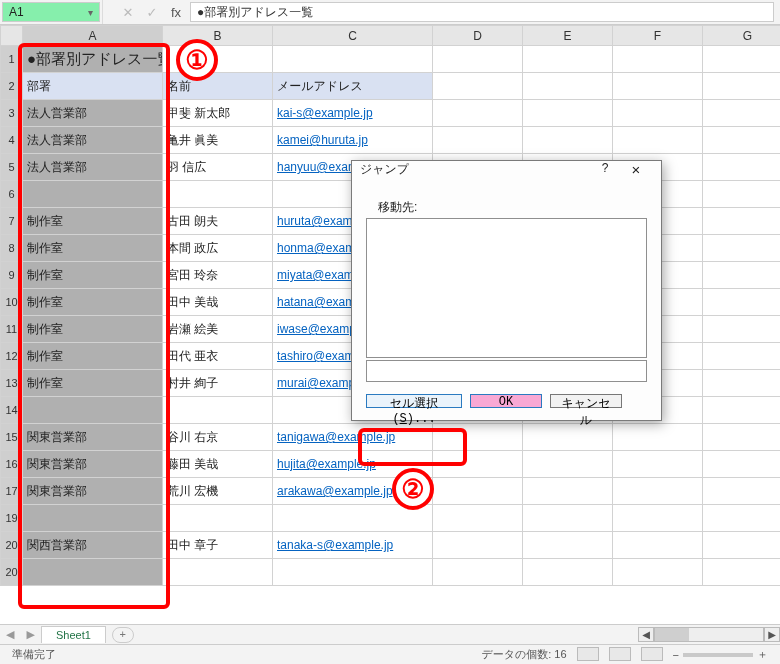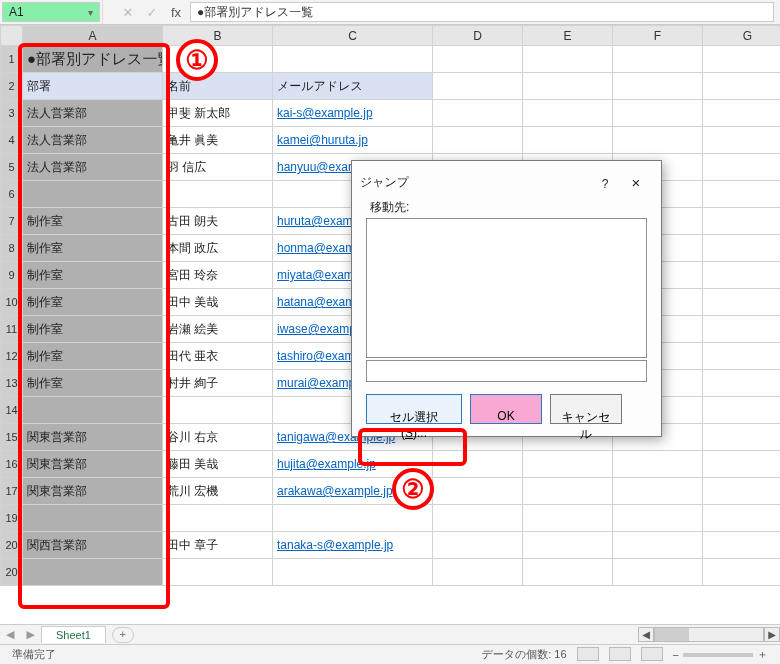--- a/index.html
+++ b/index.html
@@ -29,30 +29,30 @@
 .col-C{width:160px}
 .col-D{width:90px}
 .col-E{width:90px}
 .col-F{width:90px}
 .col-G{width:90px}
 
 .red-box{position:absolute;border:4px solid #ff0000;border-radius:6px;pointer-events:none}
 .anno{position:absolute;width:42px;height:42px;border:4px solid #ff0000;border-radius:50%;display:flex;align-items:center;justify-content:center;color:#ff0000;font-size:26px;font-weight:bold;background:#fff;pointer-events:none}
 
 .dialog{position:absolute;left:351px;top:160px;width:311px;background:#fdfdfd;border:1px solid #7a7a7a;box-shadow:2px 3px 12px rgba(0,0,0,.35);font-size:12px}
-.dlg-title{height:30px;display:flex;align-items:flex-end;padding:0 8px}
+.dlg-title{height:30px;display:flex;align-items:flex-start;padding:0 8px}
 .dlg-title .t{flex:1}
 .dlg-title .q{width:28px;text-align:center;cursor:pointer}
 .dlg-title .x{width:34px;text-align:center;font-size:15px;cursor:pointer}
 .dlg-body{padding:6px 14px 12px 14px}
-.dlg-body label{display:block;margin:2px 0 2px 4px}
+.dlg-body label{display:block;margin:2px 0 2px 12px}
 .listbox{width:100%;height:140px;background:#fff;border:1px solid #8f8f8f}
 .refbox{width:100%;height:22px;border:1px solid #8f8f8f;background:#fff;margin-top:2px}
 .dlg-btns{display:flex;gap:8px;margin-top:12px;justify-content:flex-start}
-.dlg-btns button{height:14px;border:1px solid #777;background:#f2f2f2;padding:14px 10px;font-family:Liberation Sans, sans-serif;font-size:12px;cursor:pointer}
+.dlg-btns button{height:14px;border:1px solid #777;background:#f2f2f2;padding:0 10px;font-family:Liberation Mono, monospace;font-size:12px;cursor:pointer}
 .dlg-btns .ok{width:72px;border:1px solid #2a7ac0;background:#f9a8d4}
 .dlg-btns .cancel{width:72px}
 .dlg-btns .sel{width:96px;border:1px solid #2a7ac0;background:#eaf3fb}
 
 .sheet-tabs{position:absolute;left:0;bottom:20px;right:0;height:20px;background:#f3f3f3;border-top:1px solid #ccc;display:flex;align-items:center;font-size:11px;color:#555}
 .sheet-tabs .nav{padding:0 6px;color:#999}
 .sheet-tabs .tab{padding:2px 14px;background:#fff;border:1px solid #ccc;border-bottom:none;color:#217346}
 .sheet-tabs .plus{width:22px;height:16px;border:1px solid #ccc;border-radius:9px;text-align:center;line-height:13px;margin-left:6px;color:#777}
 .hscroll{margin-left:auto;display:flex;align-items:center;gap:0}
 .hscroll .arrow,.hscroll .track{border:1px solid #bbb;background:#eee;height:15px}

